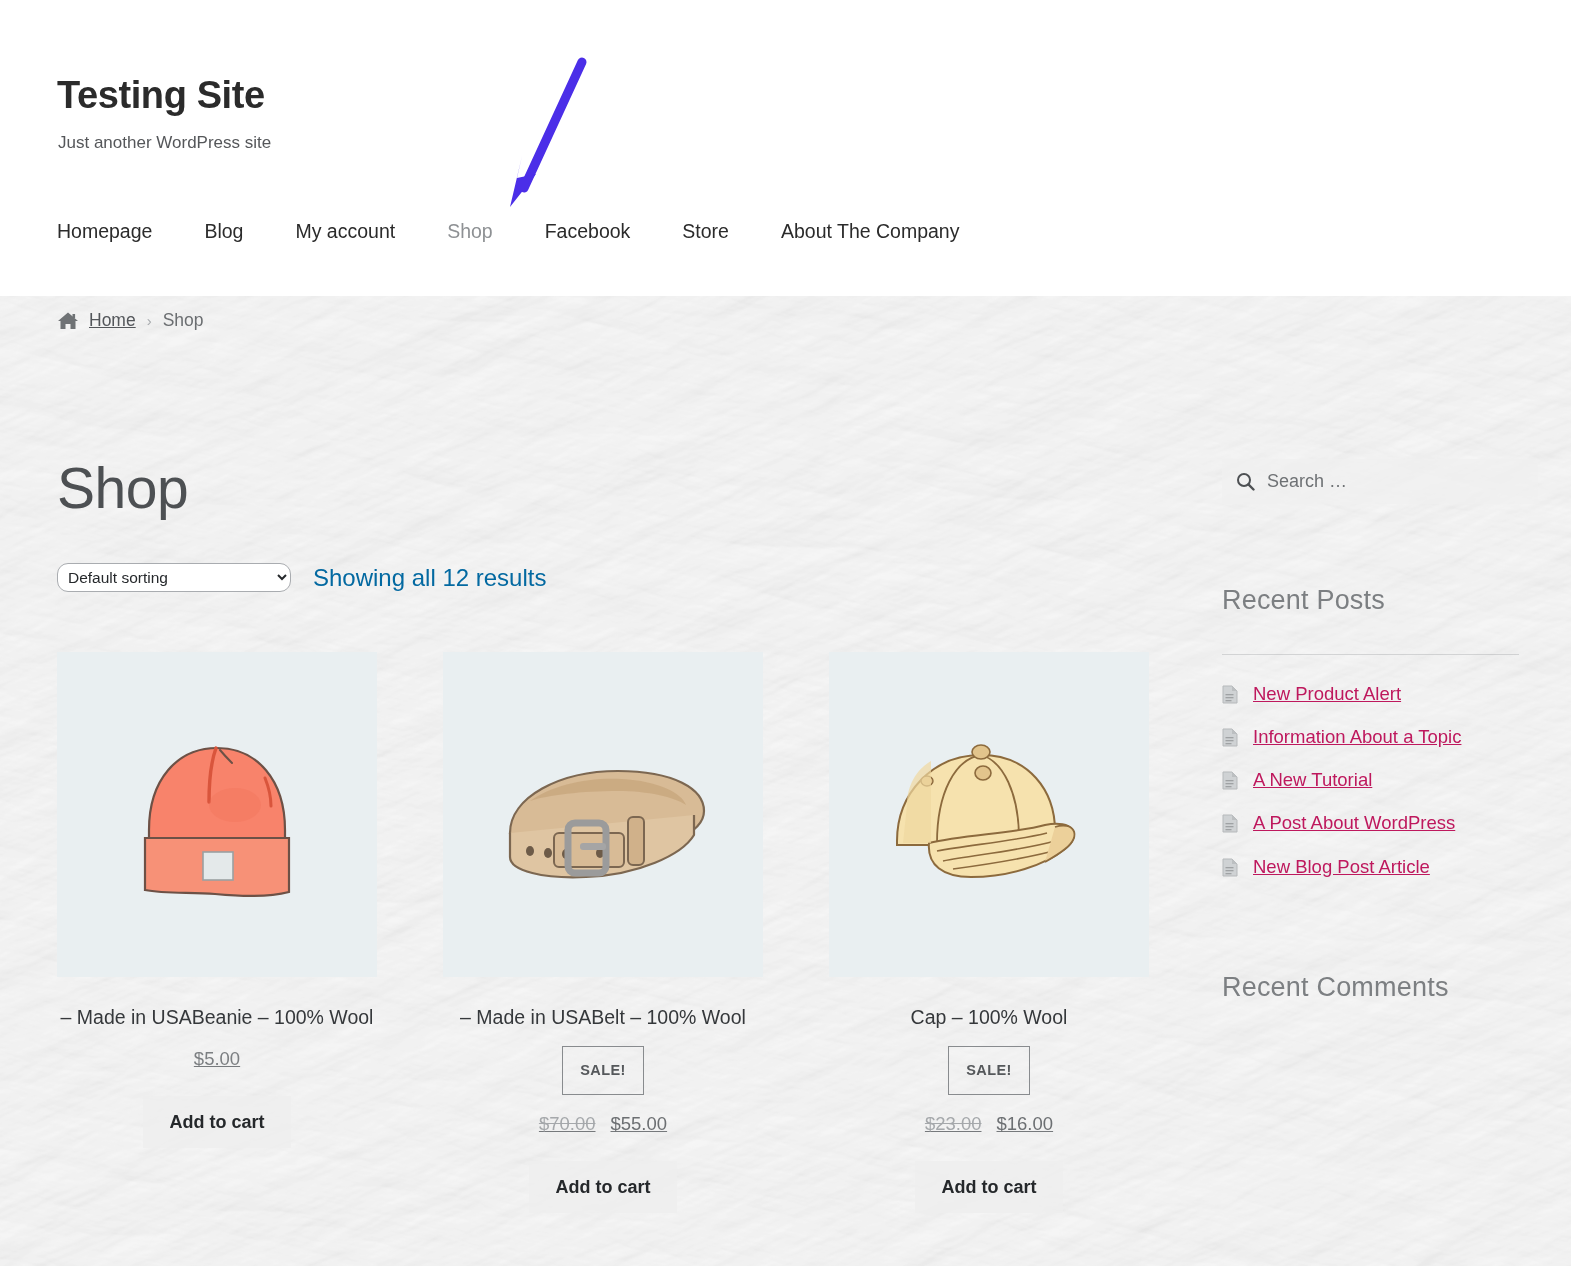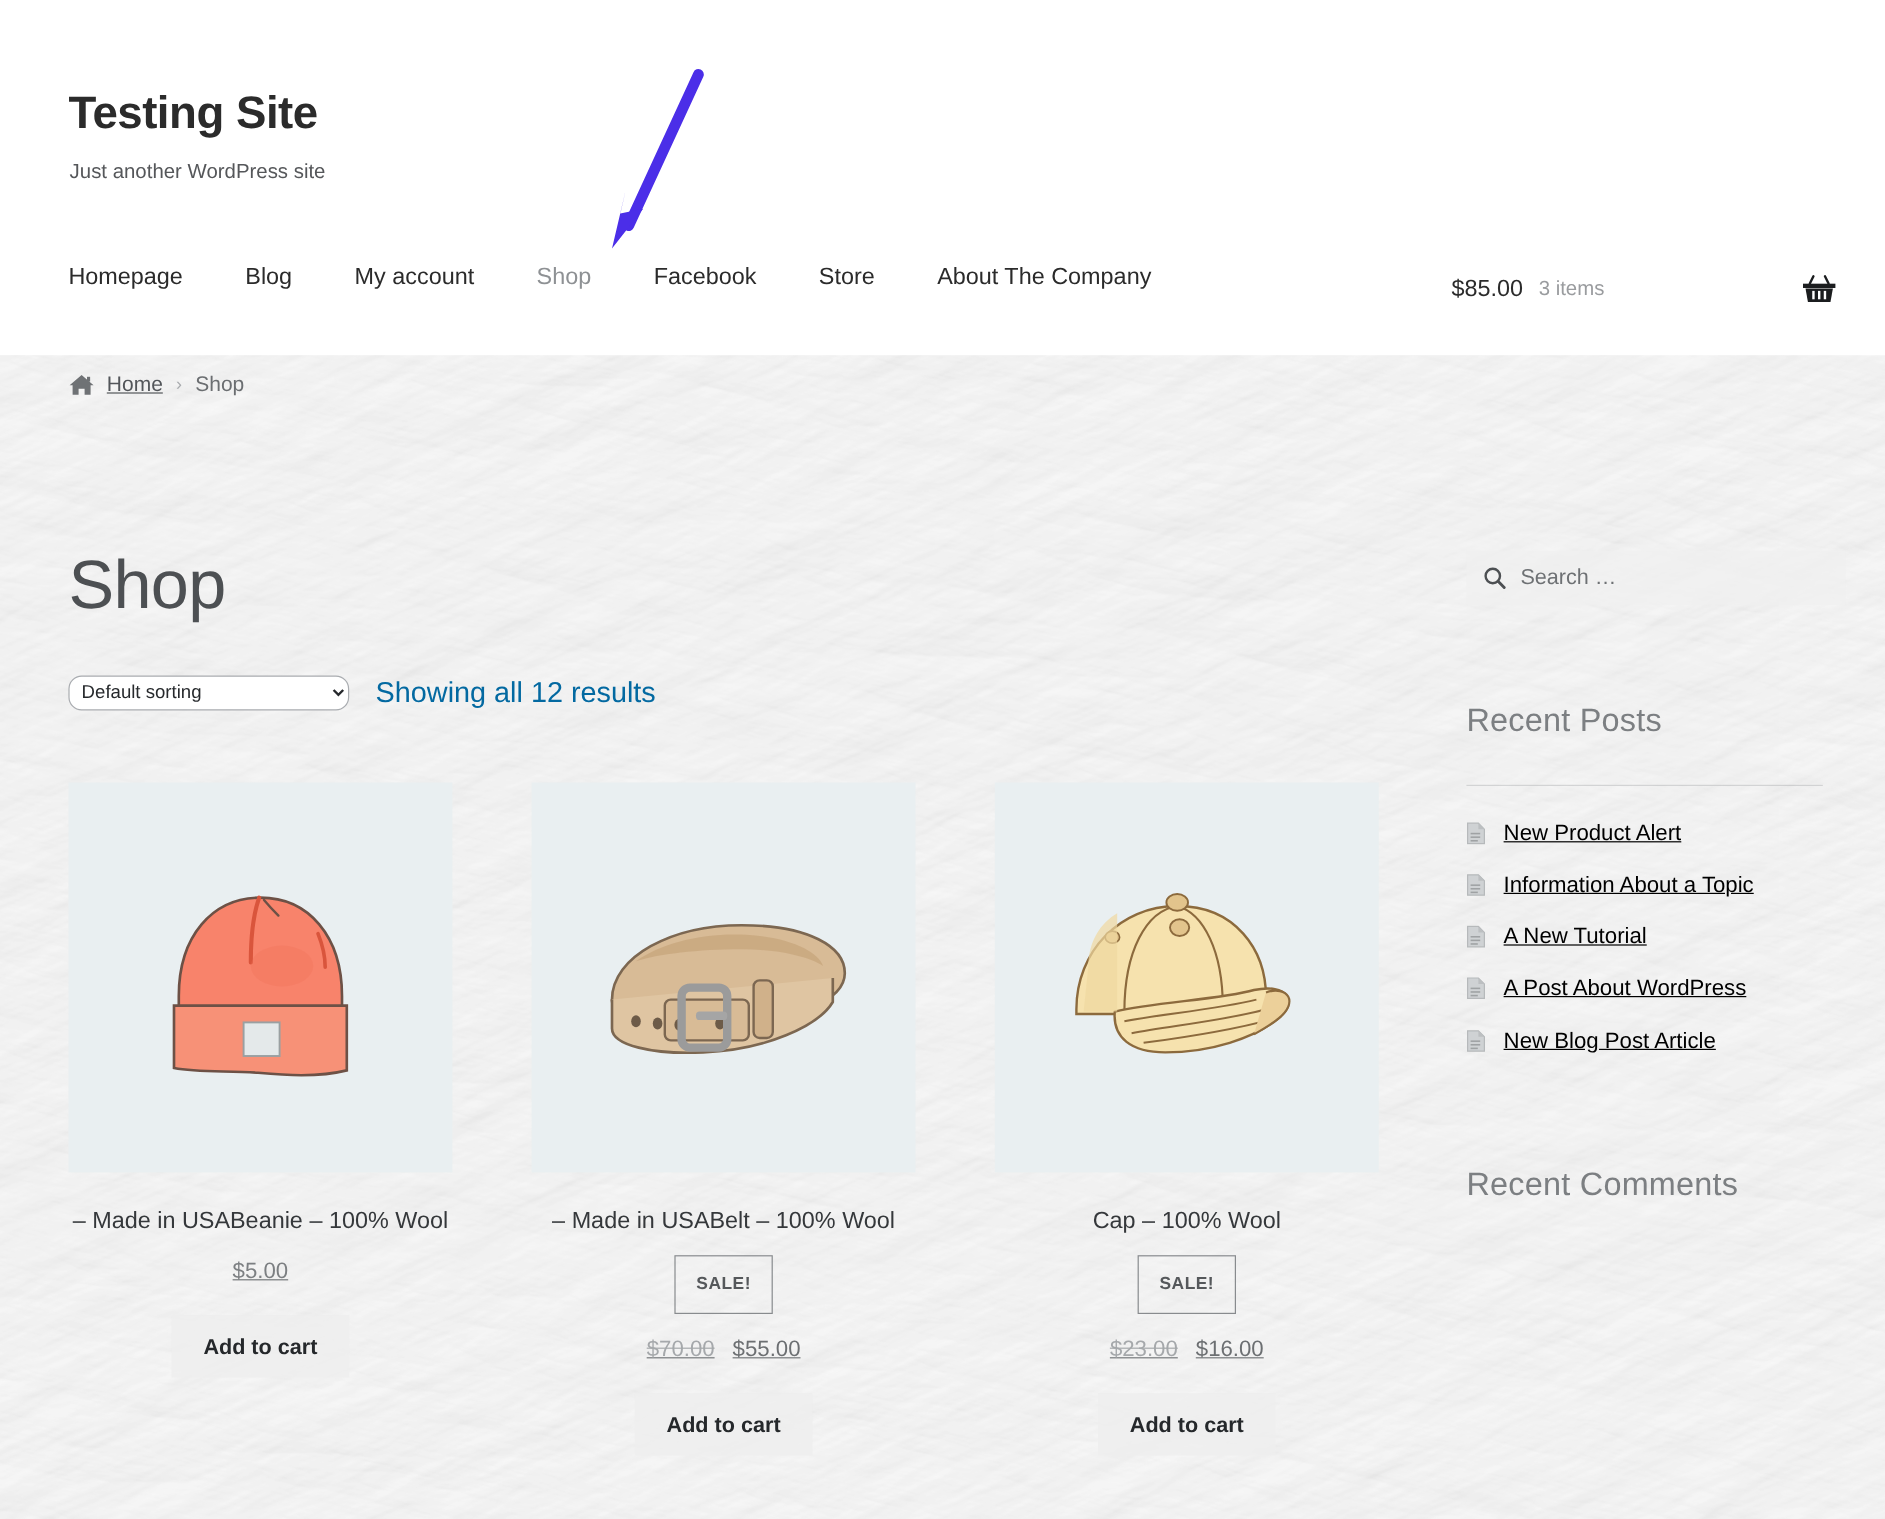--- a/index.html
+++ b/index.html
@@ -313,21 +313,21 @@
     margin-bottom: 20px;
   }
   .post-item .item-icon {
     flex: 0 0 auto;
     margin-right: 15px;
     margin-top: 3px;
     display: flex;
   }
   .post-link {
     font-size: 18.5px;
-    color: #000000;
+    color: #be185d;
     text-decoration: underline;
     line-height: 1.25;
     cursor: pointer;
   }
 
   
   .annotation-arrow {
     position: absolute;
     left: 490px; top: 52px;
     width: 110px;
@@ -347,35 +347,20 @@
     <ul class="nav-list">
       <li class="nav-item">Homepage</li>
       <li class="nav-item">Blog</li>
       <li class="nav-item">My account</li>
       <li class="nav-item current">Shop</li>
       <li class="nav-item">Facebook</li>
       <li class="nav-item">Store</li>
       <li class="nav-item">About The Company</li>
     </ul>
 
-    <div class="cart-block">
-      <span class="cart-amount">$85.00</span>
-      <span class="cart-count">3 items</span>
-      <span class="cart-icon">
-        <svg width="30" height="26" viewBox="0 0 30 26" aria-hidden="true">
-          <path d="M10.2 2.2 L7.2 8.2" stroke="#1b1d1f" stroke-width="2" fill="none" stroke-linecap="round"></path>
-          <path d="M19.8 2.2 L22.8 8.2" stroke="#1b1d1f" stroke-width="2" fill="none" stroke-linecap="round"></path>
-          <rect x="1.5" y="8.4" width="27" height="3.6" fill="#1b1d1f"></rect>
-          <path d="M3.6 12.4 L5.6 23.6 L24.4 23.6 L26.4 12.4 Z" fill="#1b1d1f"></path>
-          <rect x="9.2" y="14.4" width="2" height="7" fill="#ffffff"></rect>
-          <rect x="14" y="14.4" width="2" height="7" fill="#ffffff"></rect>
-          <rect x="18.8" y="14.4" width="2" height="7" fill="#ffffff"></rect>
-        </svg>
-      </span>
-    </div>
   </nav>
 </div>
 
 <div class="page-body">
 
   <svg class="bg-texture" viewBox="0 0 1571 994" preserveAspectRatio="none">
     <defs>
       <filter id="plaster" x="0" y="0" width="100%" height="100%">
         <feTurbulence type="fractalNoise" baseFrequency="0.006 0.03" numOctaves="4" seed="7" result="t"></feTurbulence>
         <feDiffuseLighting in="t" lighting-color="#ffffff" surfaceScale="2.4" result="lit">

